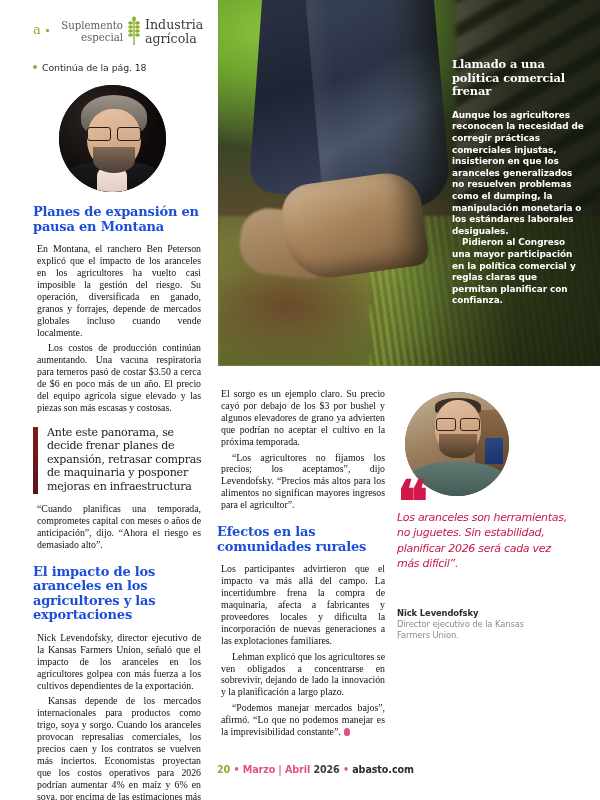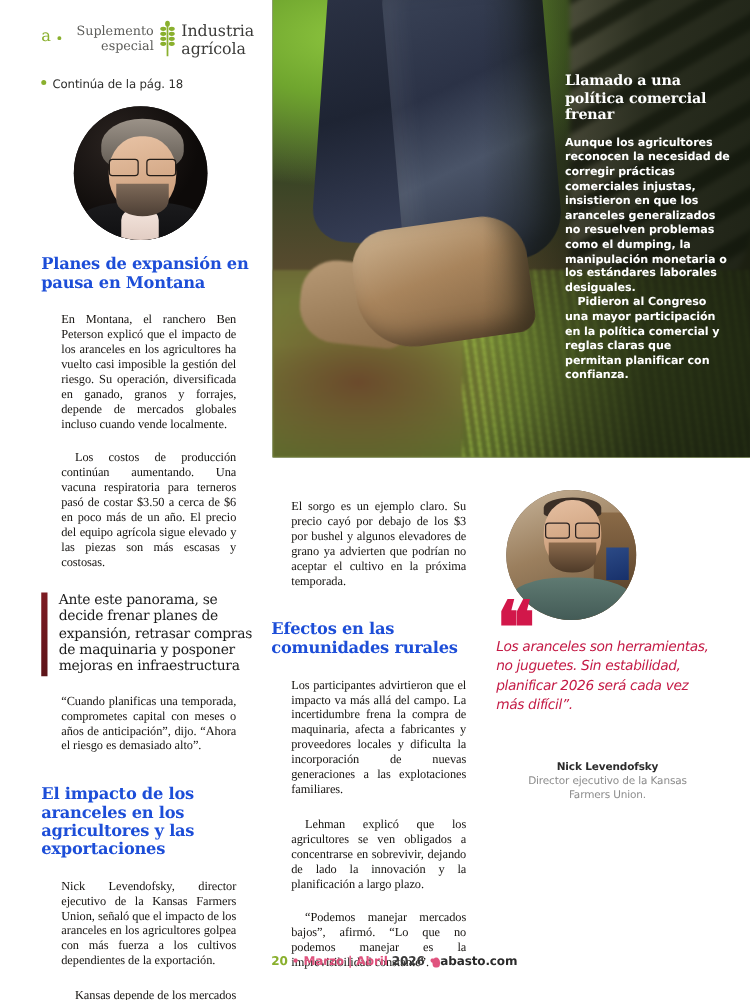--- a/index.html
+++ b/index.html
@@ -132,21 +132,21 @@
   .col{position:absolute;font-family:"Liberation Serif", serif;}
   .col-left{left:33px;top:205px;width:172px;}
   .col-mid{left:217px;top:384px;width:172px;}
 
   h2.head{
     font-family:"DejaVu Serif", serif;
     font-size:13px;line-height:14.6px;font-weight:700;color:#1d4ed8;
     margin:0 0 9px 0;letter-spacing:-.2px;
   }
   p.body{
-    font-size:9.9px;line-height:11.9px;color:#15120f;margin:16px;
+    font-size:9.9px;line-height:11.9px;color:#15120f;margin:4px;
     text-align:justify;hyphens:auto;-webkit-hyphens:auto;letter-spacing:-.04px;
   }
   p.body + p.body{text-indent:11px;}
   .gap{height:10px;}
 
   
   .pullquote{
     position:relative;padding-left:14px;margin:12px 0 10px 0;
   }
   .pullquote .bar{
@@ -179,21 +179,21 @@
     position:absolute;left:0;top:92px;
     font-family:"DejaVu Serif", serif;font-size:58px;line-height:36px;
     color:#d2174a;font-weight:700;letter-spacing:-4px;
   }
   .qtext{
     position:absolute;left:0;top:118px;width:178px;
     font-family:"DejaVu Sans", sans-serif;font-style:italic;
     font-size:11px;line-height:15.4px;color:#c41a45;letter-spacing:-.3px;
   }
   .qattr{
-    position:absolute;left:0;top:216px;width:178px;text-align:center;
+    position:absolute;left:0;top:216px;width:178px;text-align:left;
     font-family:"DejaVu Sans", sans-serif;
   }
   .qattr .name{font-size:8.4px;font-weight:700;color:#2b2b2b;line-height:11px;letter-spacing:-.1px;}
   .qattr .role{font-size:8.4px;color:#8c8c8c;line-height:11px;letter-spacing:-.1px;}
 
   
   .footer{
     position:absolute;left:217px;top:764px;
     font-family:"DejaVu Sans", sans-serif;font-size:9.6px;font-weight:600;letter-spacing:-.1px;
   }
@@ -285,20 +285,21 @@
 
     <p class="body">“Cuando planificas una temporada, comprometes capital con meses o años de anticipación”, dijo. “Ahora el riesgo es demasiado alto”.</p>
     <div class="gap"></div>
     <h2 class="head">El impacto de los aranceles en los agricultores y las exportaciones</h2>
     <p class="body">Nick Levendofsky, director ejecutivo de la Kansas Farmers Union, señaló que el impacto de los aranceles en los agricultores golpea con más fuerza a los cultivos dependientes de la exportación.</p>
     <p class="body">Kansas depende de los mercados internacionales para productos como trigo, soya y sorgo. Cuando los aranceles provocan represalias comerciales, los precios caen y los contratos se vuelven más inciertos. Economistas proyectan que los costos operativos para 2026 podrían aumentar 4% en maíz y 6% en soya, por encima de las estimaciones más recientes del USDA. Fertilizantes, químicos, reparaciones y combustible siguen encareciéndose.</p>
   </div>
 
   <div class="col col-mid">
     <p class="body">El sorgo es un ejemplo claro. Su precio cayó por debajo de los $3 por bushel y algunos elevadores de grano ya advierten que podrían no aceptar el cultivo en la próxima temporada.</p>
+    <p class="body">“Los agricultores no fijamos los precios; los aceptamos”, dijo Levendofsky. “Precios más altos para los alimentos no significan mayores ingresos para el agricultor”.</p>
     <div class="gap"></div>
     <h2 class="head">Efectos en las comunidades rurales</h2>
     <p class="body">Los participantes advirtieron que el impacto va más allá del campo. La incertidumbre frena la compra de maquinaria, afecta a fabricantes y proveedores locales y dificulta la incorporación de nuevas generaciones a las explotaciones familiares.</p>
     <p class="body">Lehman explicó que los agricultores se ven obligados a concentrarse en sobrevivir, dejando de lado la innovación y la planificación a largo plazo.</p>
     <p class="body"><span>“Podemos manejar mercados bajos”, afirmó. “Lo que no podemos manejar es la imprevisibilidad constante”.</span><span class="endmark"></span></p>
   </div>
 
   <div class="quote-block">
     <div class="portrait-right">
       <div class="bg"></div>

